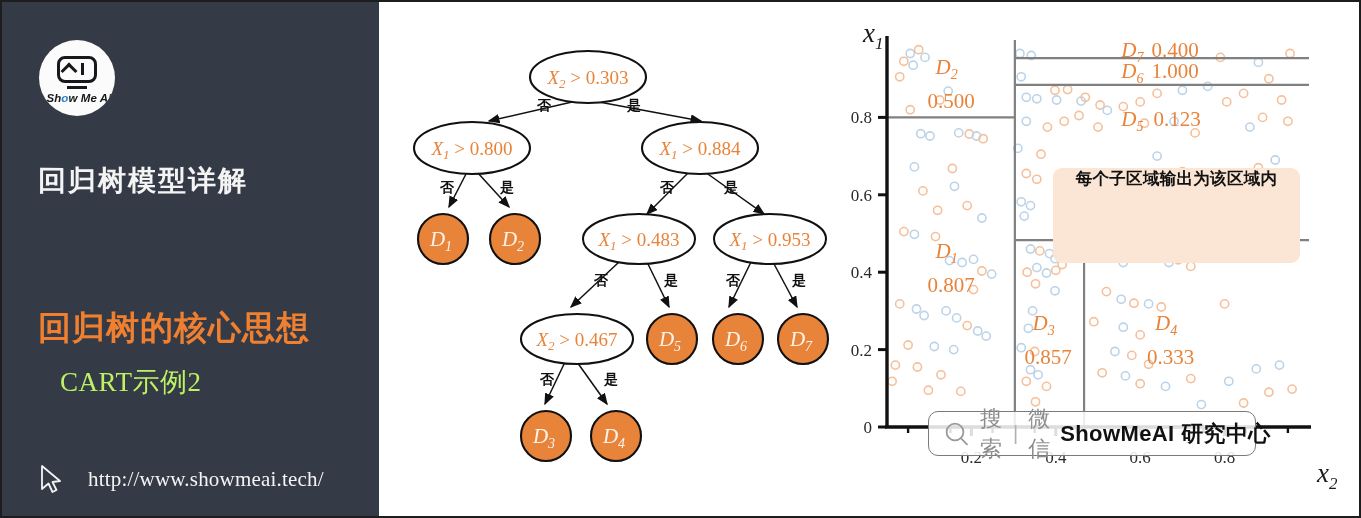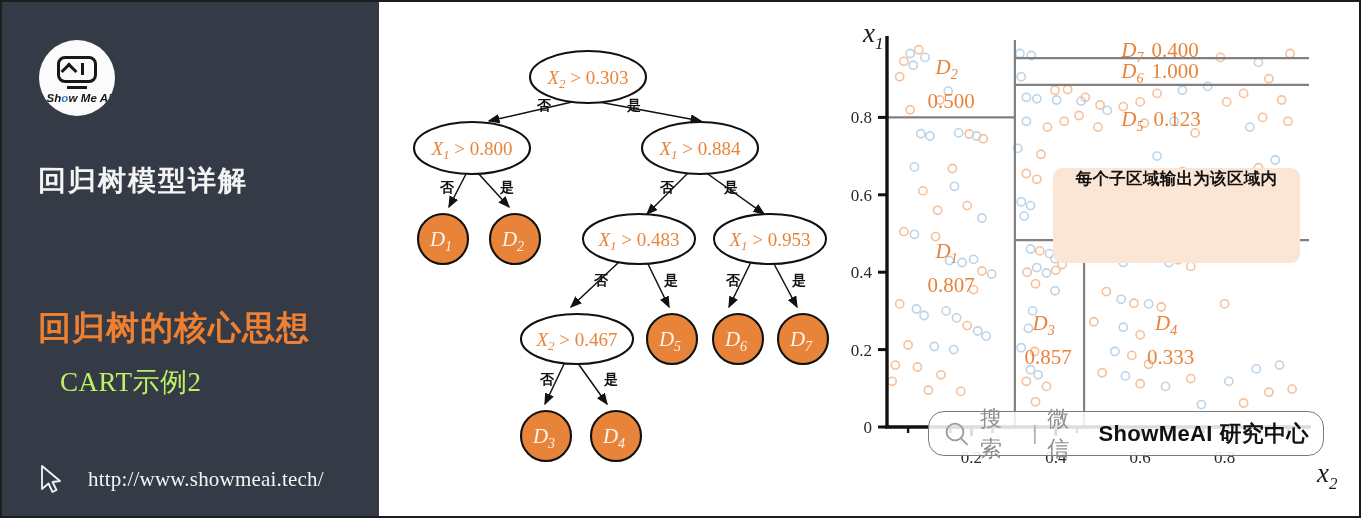--- a/index.html
+++ b/index.html
@@ -95,22 +95,22 @@
     gap:9px;
     z-index:6;
   }
   #callout div{
     font-family:"Liberation Sans","DejaVu Sans",sans-serif;
     font-size:16.5px;color:#111;font-weight:600;white-space:nowrap;letter-spacing:.3px;
   }
 
   
   #searchbar{
-    position:absolute;left:926px;top:409px;width:396px;height:45px;
-    border:1.6px solid #7b7b7b;border-radius:16px;background:rgba(255,255,255,.86);
+    position:absolute;left:926px;top:409px;width:328px;height:45px;
+    border:1.6px solid #7b7b7b;border-radius:10px;background:rgba(255,255,255,.86);
     display:flex;align-items:center;padding:8px 14px;box-sizing:border-box;gap:9px;
     z-index:7;
   }
   #searchbar .mag{flex:none;}
   .sb-gray{color:#8d8d8d;font-size:22px;font-family:"Liberation Sans","DejaVu Sans",sans-serif;letter-spacing:1px;}
   .sb-div{color:#b0b0b0;font-size:20px;padding:0 1px;}
   .sb-black{color:#111;font-size:22px;font-weight:bold;font-family:"Liberation Sans","DejaVu Sans",sans-serif;letter-spacing:.4px;white-space:nowrap;}
 </style>
 </head>
 <body>

